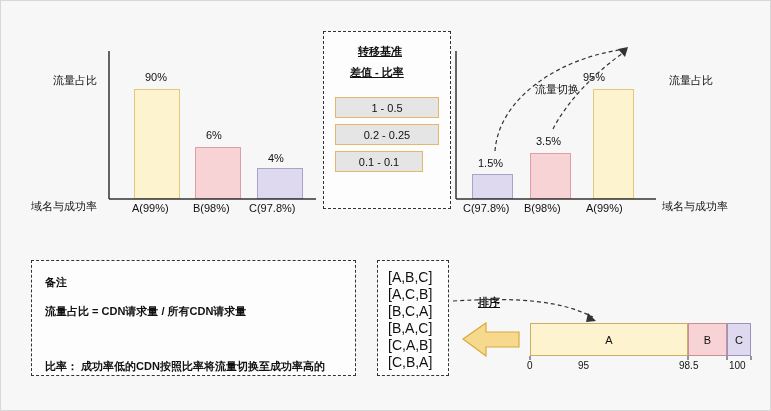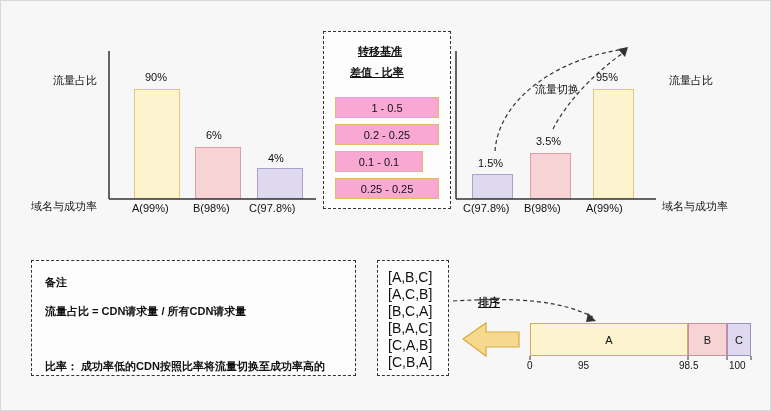--- a/index.html
+++ b/index.html
@@ -31,21 +31,21 @@
   .lbl.bold{font-weight:bold;text-decoration:underline;}
   .bar{
     position:absolute;
     box-sizing:border-box;
   }
   .bar-yellow{background:#fdf3cf;border:1px solid #e0c97a;}
   .bar-pink{background:#f8d3d6;border:1px solid #dba0a7;}
   .bar-purple{background:#ded9ef;border:1px solid #a9a2c9;}
   .chip{
     position:absolute;
-    background:#f9a8d4;
+    background:#e5e5e5;
     border:1px solid #e2b96b;
     box-sizing:border-box;
     font-size:11px;
     color:#111;
     text-align:center;
     line-height:20px;
   }
   .note-line{
     position:absolute;
     font-size:11px;
@@ -97,35 +97,34 @@
   <div class="bar bar-purple" style="left:256px;top:167px;width:46px;height:31px;"></div>
   <div class="lbl" style="left:248px;top:201px;">C(97.8%)</div>
 
   <div class="dashed-box" style="left:322px;top:30px;width:128px;height:178px;"></div>
   <div class="lbl bold" style="left:357px;top:43px;">转移基准</div>
   <div class="lbl bold" style="left:349px;top:64px;">差值 - 比率</div>
 
   <div class="chip" style="left:334px;top:96px;width:104px;height:21px;">1 - 0.5</div>
   <div class="chip" style="left:334px;top:123px;width:104px;height:21px;">0.2 - 0.25</div>
   <div class="chip" style="left:334px;top:150px;width:88px;height:21px;">0.1 - 0.1</div>
-  <div class="chip" style="left:334px;top:177px;width:104px;height:21px;">0.25 - 0.25</div>
 
   <div class="lbl" style="left:668px;top:72px;">流量占比</div>
   <div class="lbl" style="left:661px;top:198px;">域名与成功率</div>
   <div class="lbl" style="left:534px;top:81px;">流量切换</div>
 
   <div class="lbl" style="left:477px;top:156px;">1.5%</div>
   <div class="bar bar-purple" style="left:471px;top:173px;width:41px;height:25px;"></div>
   <div class="lbl" style="left:462px;top:201px;">C(97.8%)</div>
 
   <div class="lbl" style="left:535px;top:134px;">3.5%</div>
   <div class="bar bar-pink" style="left:529px;top:152px;width:41px;height:46px;"></div>
   <div class="lbl" style="left:523px;top:201px;">B(98%)</div>
 
-  <div class="lbl" style="left:595px;top:70px;">95%</div>
+  <div class="lbl" style="left:582px;top:70px;">95%</div>
   <div class="bar bar-yellow" style="left:592px;top:88px;width:41px;height:110px;"></div>
   <div class="lbl" style="left:585px;top:201px;">A(99%)</div>
 
   <div class="dashed-box" style="left:30px;top:259px;width:325px;height:116px;"></div>
   <div class="note-line" style="left:44px;top:274px;">备注</div>
   <div class="note-line" style="left:44px;top:303px;">流量占比 =  CDN请求量 / 所有CDN请求量</div>
   <div class="note-line" style="left:44px;top:358px;">比率：  成功率低的CDN按照比率将流量切换至成功率高的</div>
 
   <div class="dashed-box" style="left:376px;top:259px;width:72px;height:116px;"></div>
   <div class="perm" style="left:387px;top:268px;">[A,B,C]</div>

